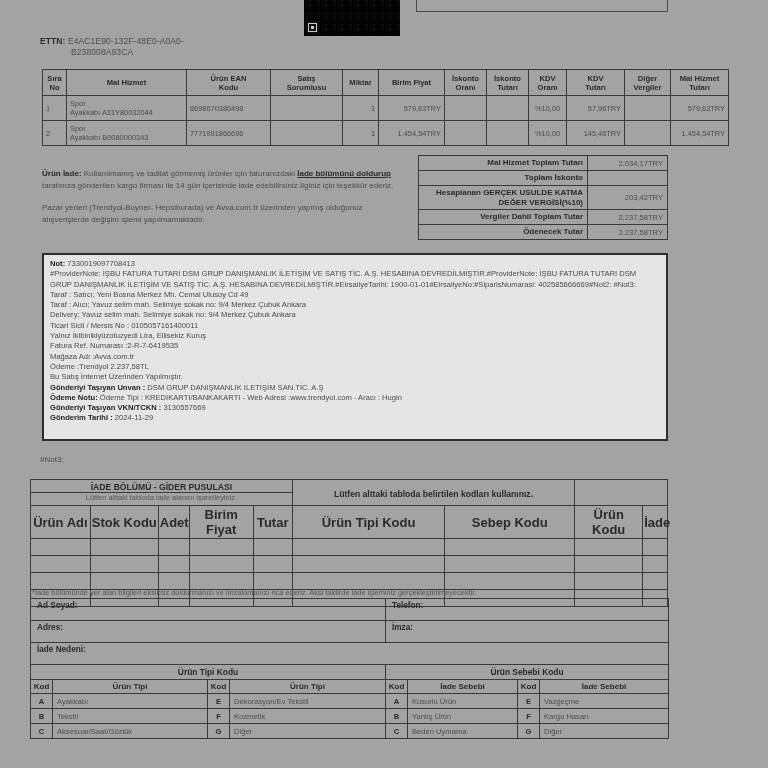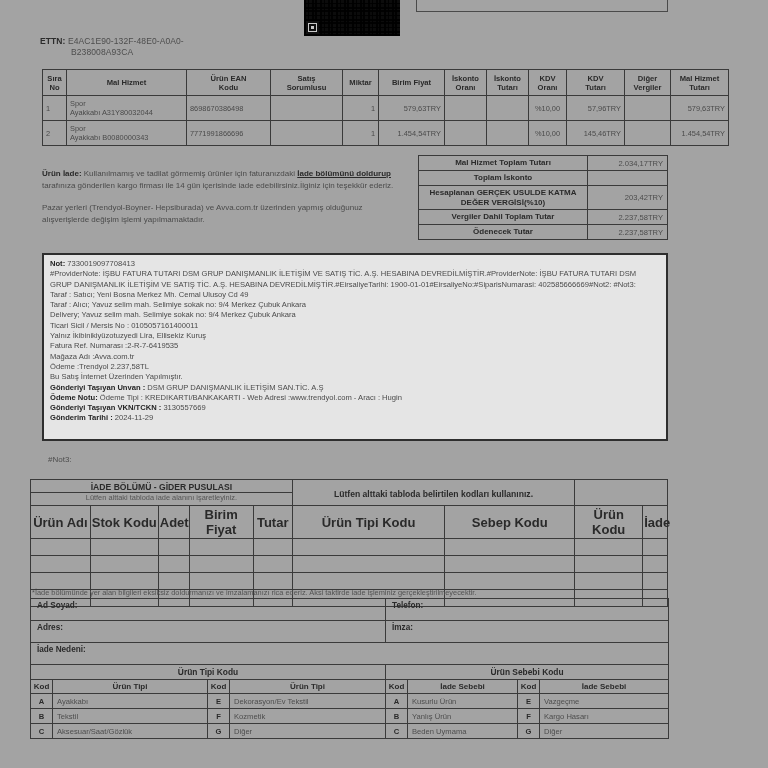--- a/index.html
+++ b/index.html
@@ -75,37 +75,37 @@
     font-size: 8px; line-height: 11.6px; color: #4a4a4a;
   }
   .leftnote b { color: #2a2a2a; }
   .leftnote u { font-weight: bold; color: #2a2a2a; }
   .leftnote p { margin: 0 0 11px 0; }
 
   
   .totwrap { position: absolute; left: 418px; top: 155px; width: 250px; }
   table.tot { width: 250px; table-layout: fixed; border: 1px solid #3a3a3a; }
   table.tot td { border: 1px solid #3a3a3a; height: 15px; padding: 1px 4px; }
-  td.tot-lbl { text-align: center; font-size: 8px; font-weight: bold; color: #2a2a2a; line-height: 10px; }
+  td.tot-lbl { text-align: right; font-size: 8px; font-weight: bold; color: #2a2a2a; line-height: 10px; }
   td.tot-val { text-align: right; font-size: 7.6px; color: #4c4c4c; width: 80px; }
   tr.tall td { height: 24px; }
 
   
   .notebox {
     position: absolute; left: 42px; top: 253px; width: 626px; height: 188px;
     border: 2px solid #2e2e2e; background: #e5e5e5;
     padding: 4px 6px 0 6px;
     font-size: 7.6px; line-height: 10.3px; color: #4a4a4a;
     overflow: hidden;
   }
   .notebox b { color: #242424; }
   .notebox .ln { white-space: normal; }
 
   .not3 {
-    position: absolute; left: 48px; top: 455px;
+    position: absolute; left: 40px; top: 455px;
     font-size: 8px; color: #4d4d4d;
   }
 
   
   .iadewrap { position: absolute; left: 30px; top: 479px; width: 638px; }
   table.iade { width: 638px; table-layout: fixed; border: 1px solid #3a3a3a; }
   table.iade th, table.iade td { border: 1px solid #3a3a3a; }
   table.iade th.title { font-size: 8.6px; font-weight: bold; color: #2a2a2a; padding: 2px 0 0 0; height: 13px;}
   table.iade th.sub { font-size: 7.4px; font-weight: normal; color: #555; padding: 0 0 3px 0; height: 11px; }
   table.iade th.colhd { font-size: 13px; font-weight: bold; color: #2a2a2a; height: 16px; }

